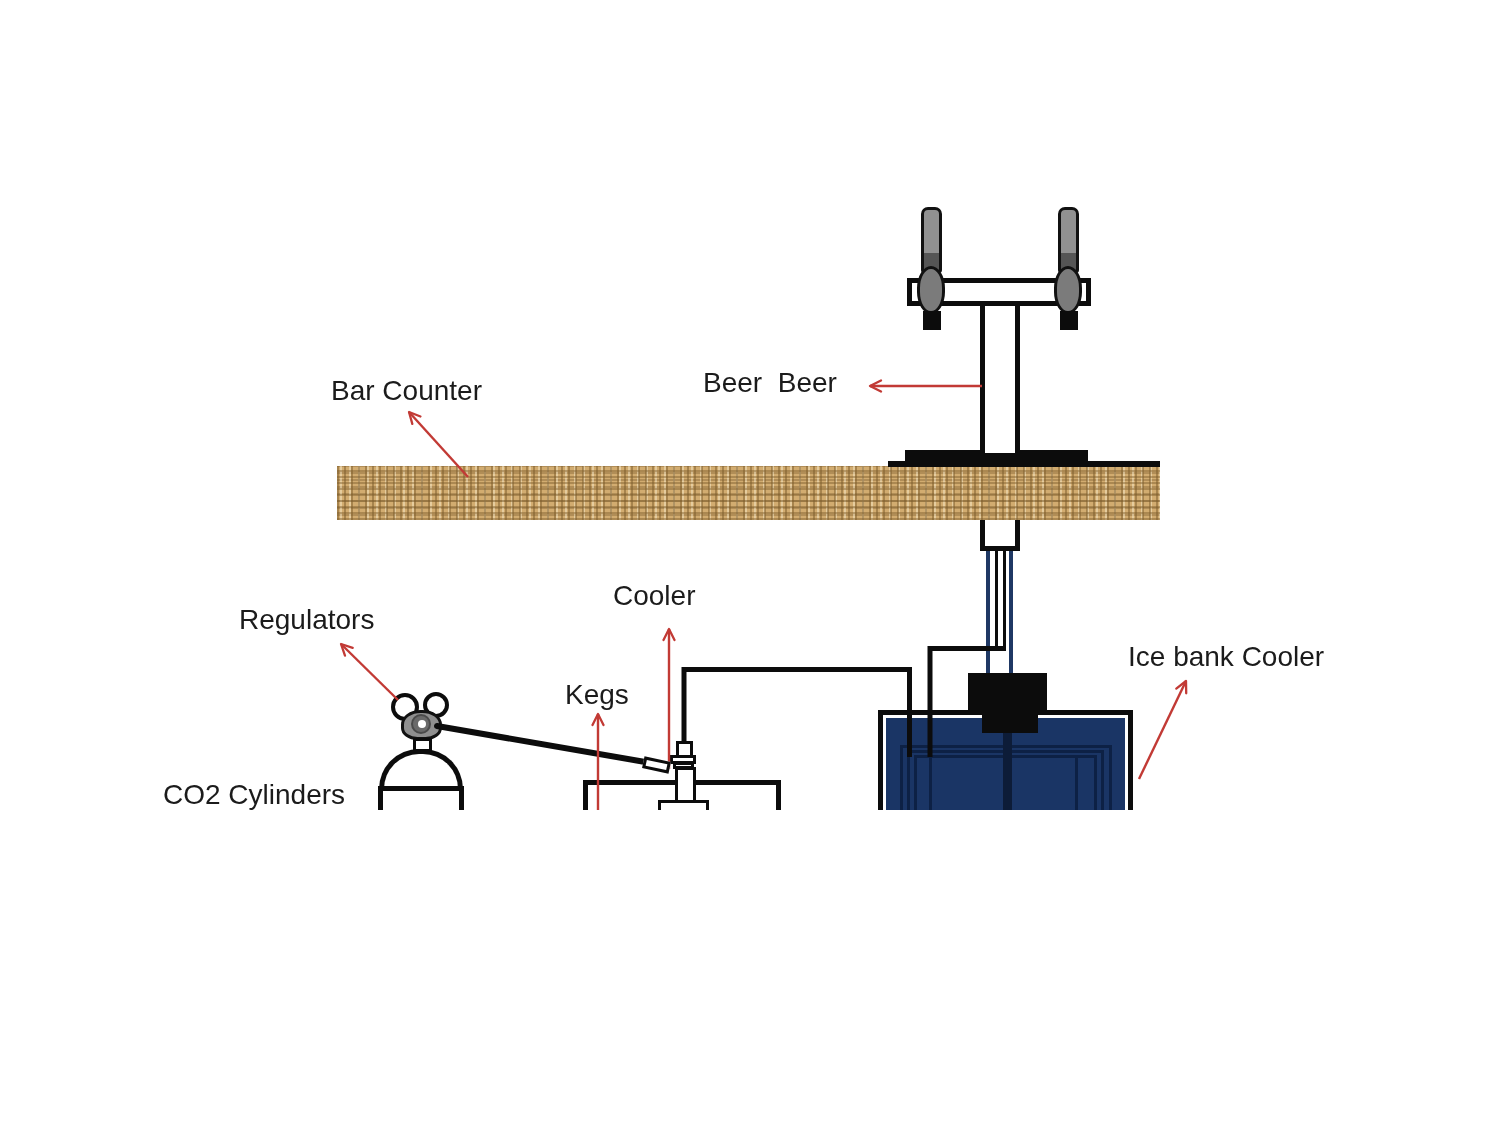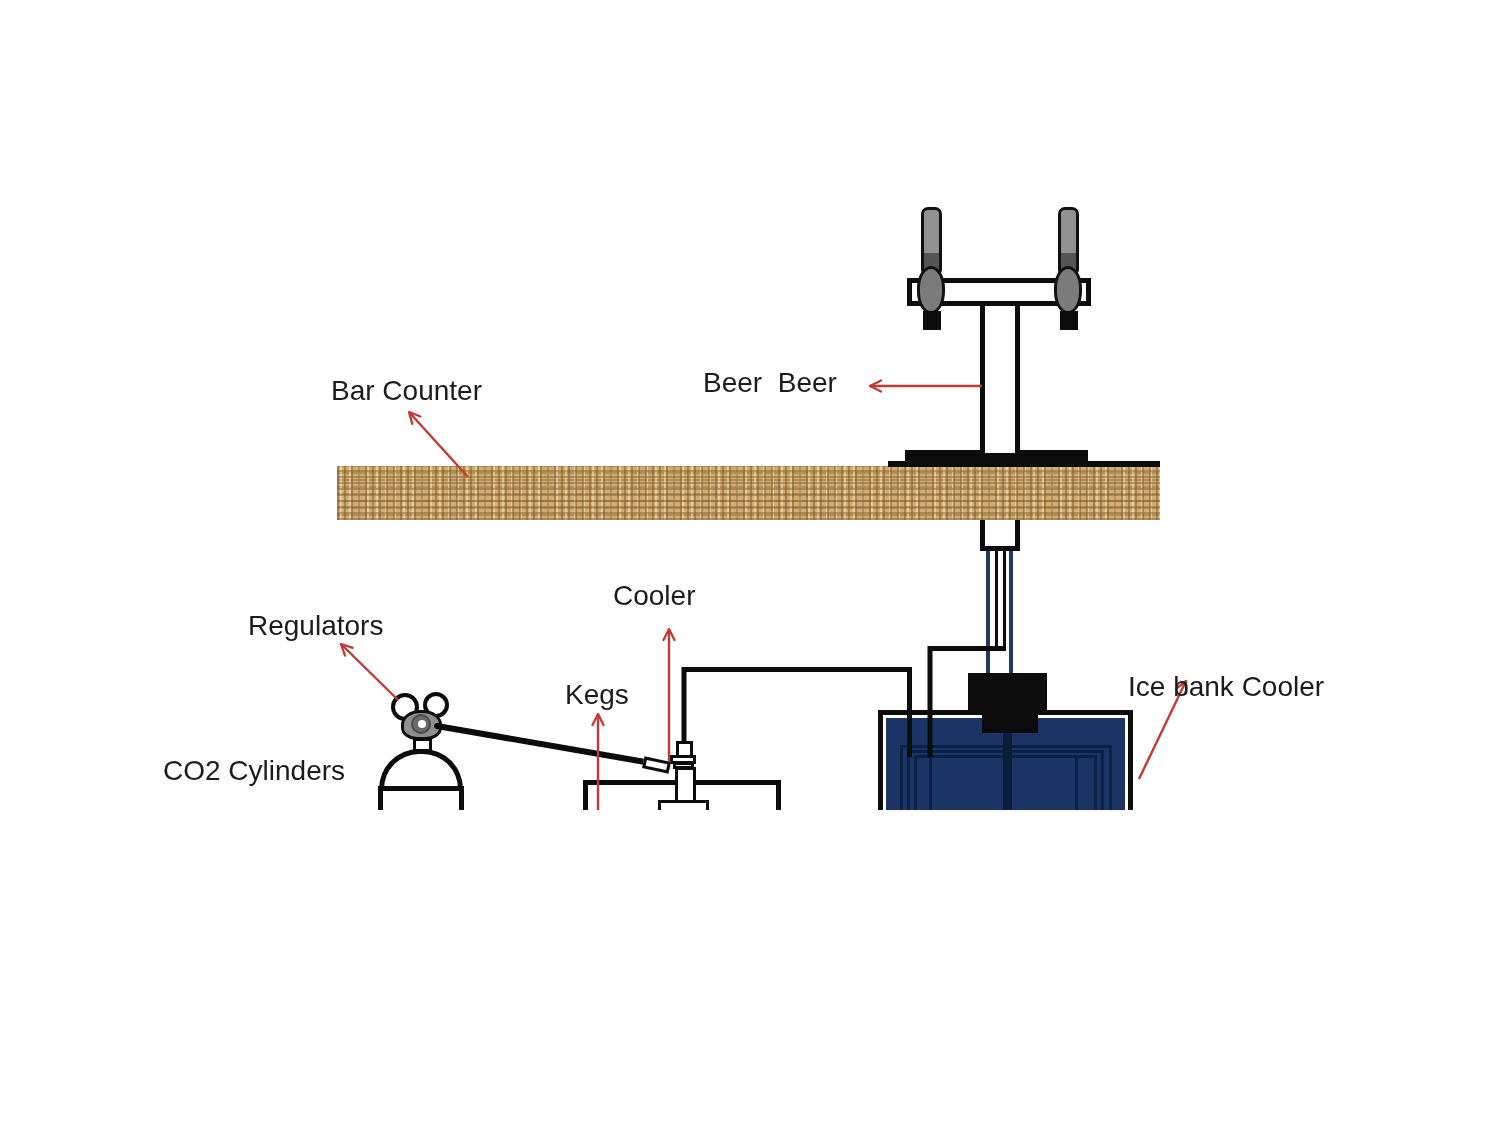--- a/index.html
+++ b/index.html
@@ -114,17 +114,17 @@
     <line x1="598" y1="871" x2="598" y2="714" stroke="#c23a35" stroke-width="2.4" marker-end="url(#arrowhead)"></line>
     <line x1="398" y1="700" x2="341" y2="644" stroke="#c23a35" stroke-width="2.4" marker-end="url(#arrowhead)"></line>
     <line x1="397" y1="909" x2="306" y2="820" stroke="#c23a35" stroke-width="2.4" marker-end="url(#arrowhead)"></line>
     <line x1="1139" y1="779" x2="1186" y2="681" stroke="#c23a35" stroke-width="2.4" marker-end="url(#arrowhead)"></line>
   </svg>
 
   <div class="label" style="left:331px;top:376px;">Bar Counter</div>
   <div class="label" style="left:703px;top:368px;">Beer  Beer</div>
   <div class="label" style="left:613px;top:581px;">Cooler</div>
   <div class="label" style="left:565px;top:680px;text-align:right;">Kegs</div>
-  <div class="label" style="left:248px;top:605px;margin-top:6px;">Regulators</div>
-  <div class="label" style="left:163px;top:756px;">CO2 Cylinders</div>
-  <div class="label" style="left:1128px;top:672px;text-align:center;">Ice bank Cooler</div>
+  <div class="label" style="left:239px;top:605px;">Regulators</div>
+  <div class="label" style="left:163px;top:780px;">CO2 Cylinders</div>
+  <div class="label" style="left:1128px;top:642px;text-align:center;">Ice bank Cooler</div>
 
 </div>
 
 </body></html>

